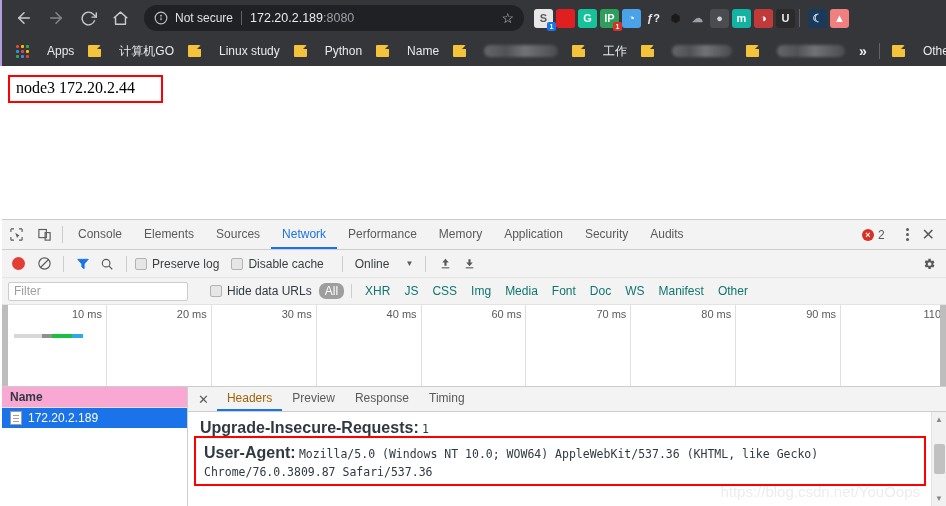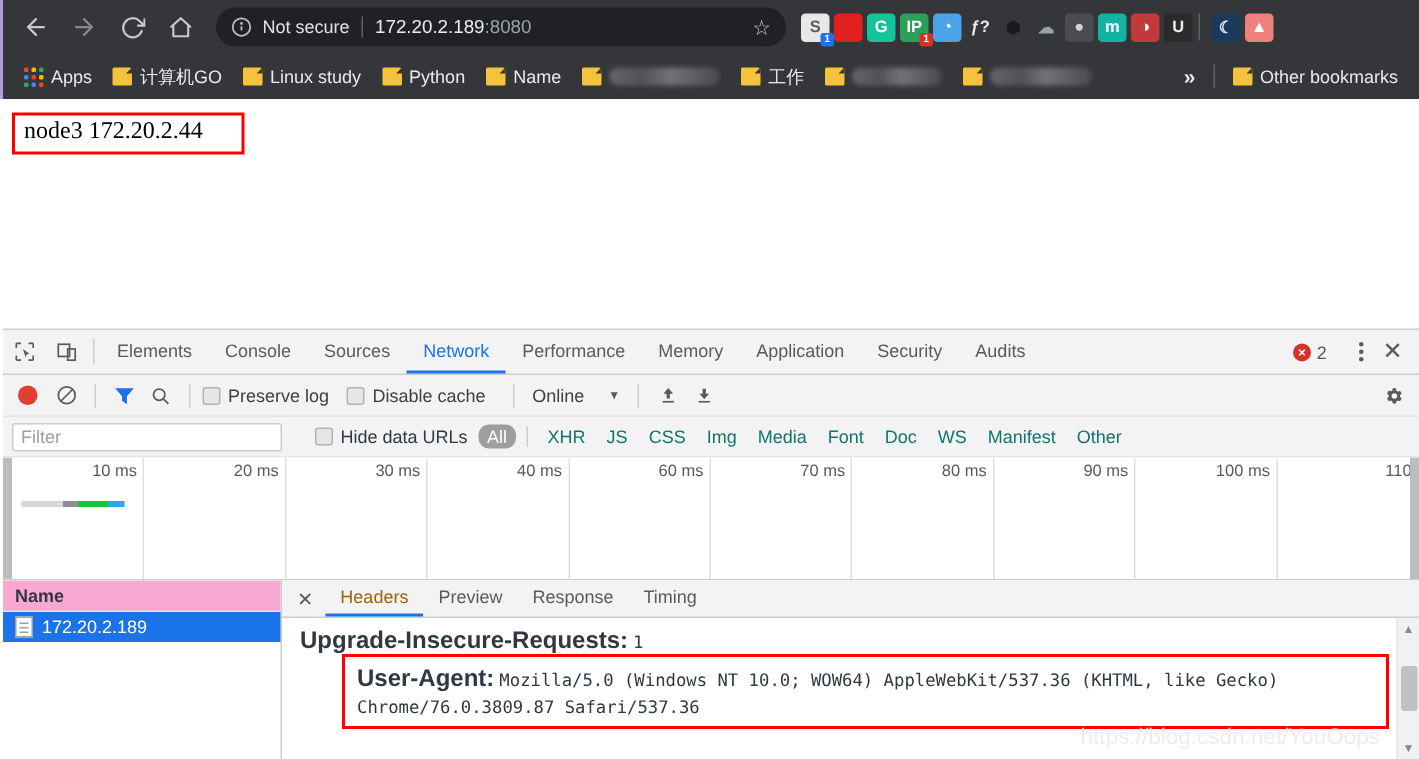--- a/index.html
+++ b/index.html
@@ -116,21 +116,21 @@
     height: 30px;
     display: flex;
     align-items: center;
     padding: 0 8px;
     gap: 2px;
     font-size: 12px;
     color: #e8eaed;
   }
   .bm {
     display: flex; align-items: center;
-    gap: 5px;
+    gap: 18px;
     padding: 3px 6px;
     border-radius: 4px;
     white-space: nowrap;
     flex: none;
   }
   .bm-folder {
     width: 13px; height: 12px;
     background: #f5c33b;
     border-radius: 1px 2px 1px 1px;
     position: relative;
@@ -420,21 +420,21 @@
   }
   .hdr-line { margin-bottom: 7px; line-height: 15px; }
   .hdr-key { font-weight: bold; color: #303942; font-size: 16px; }
   .hdr-val { color: #303942; font-size: 11.5px; font-family: "DejaVu Sans Mono", monospace; }
   #annot-ua {
     position:absolute;
     left: 6px; top: 24px;
     right: 20px;
     height: 50px;
   }
-  .ua-wrap { position: relative; padding: 6px 8px; margin-left: 34px; }
+  .ua-wrap { position: relative; padding: 6px 8px; }
   .watermark {
     position:absolute;
     right: 26px; bottom: 6px;
     color: #ededed;
     font-size: 15px;
     font-family: "Liberation Sans", sans-serif;
     white-space: nowrap;
     pointer-events: none;
   }
   .vscroll {
@@ -587,22 +587,22 @@
         </svg>
     </div>
     <div class="dt-icon-btn">
       <svg width="15" height="15" viewBox="0 0 24 24" fill="none" stroke="currentColor" stroke-width="1.8">
           <rect x="3" y="4" width="12" height="13"></rect>
           <rect x="13" y="9" width="8" height="12"></rect>
         </svg>
     </div>
     <div class="dt-vsep"></div>
     <div id="dt-tabs" style="display:flex">
+        <div class="dt-tab">Console</div>
         <div class="dt-tab">Elements</div>
-        <div class="dt-tab">Console</div>
         <div class="dt-tab">Sources</div>
         <div class="dt-tab active">Network</div>
         <div class="dt-tab">Performance</div>
         <div class="dt-tab">Memory</div>
         <div class="dt-tab">Application</div>
         <div class="dt-tab">Security</div>
         <div class="dt-tab">Audits</div>
       </div>
     <div class="dt-right">
       <span class="err-badge">
@@ -715,23 +715,20 @@
         <div class="ov-cell">
           <span>70 ms</span>
         </div>
         <div class="ov-cell">
           <span>80 ms</span>
         </div>
         <div class="ov-cell">
           <span>90 ms</span>
         </div>
         <div class="ov-cell">
-          <span>100 ms</span>
-        </div>
-        <div class="ov-cell">
           <span>110</span>
         </div>
       </div>
     <div class="ov-handle l"></div>
     <div class="ov-handle r"></div>
     <div class="ov-bar" id="ov-bar">
         <i style="background: rgb(216, 216, 216); width: 28px;"></i>
         <i style="background: rgb(143, 143, 143); width: 10px;"></i>
         <i style="background: rgb(25, 194, 58); width: 20px;"></i>
         <i style="background: rgb(47, 167, 236); width: 11px;"></i>

